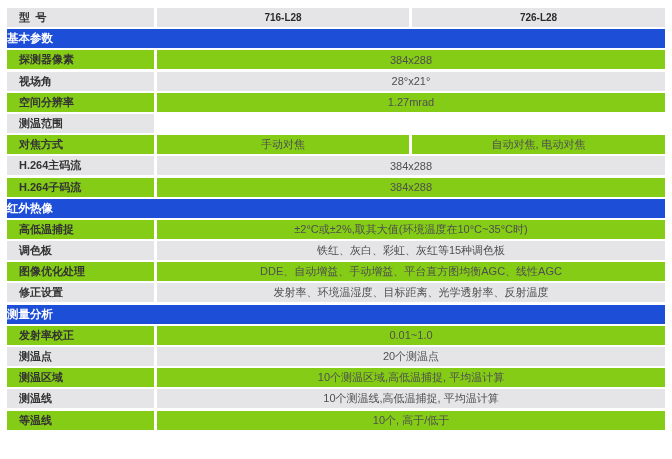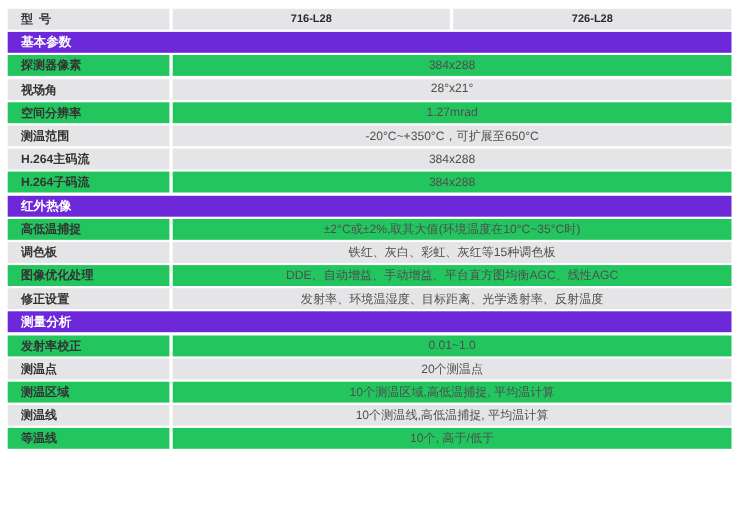--- a/index.html
+++ b/index.html
@@ -12,24 +12,24 @@
   .row { display:flex; height:19px; margin-bottom:2.2px; font-size:11px; }
   .cell { display:flex; align-items:center; box-sizing:border-box; }
   .label-cell {
     width:147px; flex:0 0 147px; padding-left:12px;
     font-weight:bold; color:#333333; margin-right:3px;
   }
   .value-cell { flex:1 1 auto; justify-content:center; color:#4f4f4f; text-align:center; }
   .value-cell.half1 { flex:0 0 252px; margin-right:3px; }
   .header-val { font-weight:bold; color:#2b2b2b; font-size:10px; }
   .gray { background:#e5e5e7; }
-  .pink { background:#22c55e; }
+  .pink { background:#84cc16; }
   .row-section {
-    background:#6d28d9; color:#ffffff; font-weight:bold;
-    align-items:center; padding-left:12px; box-sizing:border-box;
+    background:#1d4ed8; color:#ffffff; font-weight:bold;
+    align-items:center; box-sizing:border-box;
     display:flex; font-size:11.5px;
   }
 </style>
 </head>
 <body>
 
 <div class="spec-table">
 
   <div class="row">
     <div class="cell label-cell gray">型 号</div>
@@ -49,23 +49,27 @@
     <div class="cell value-cell gray">28°x21°</div>
   </div>
 
   <div class="row">
     <div class="cell label-cell pink">空间分辨率</div>
     <div class="cell value-cell pink">1.27mrad</div>
   </div>
 
   <div class="row">
     <div class="cell label-cell gray">测温范围</div>
-    <div class="cell value-cell gray">-20°C~+350°C，可扩展至650°C</div>
   </div>
 
+  <div class="row">
+    <div class="cell label-cell pink">对焦方式</div>
+    <div class="cell value-cell half1 pink">手动对焦</div>
+    <div class="cell value-cell pink">自动对焦, 电动对焦</div>
+  </div>
 
   <div class="row">
     <div class="cell label-cell gray">H.264主码流</div>
     <div class="cell value-cell gray">384x288</div>
   </div>
 
   <div class="row">
     <div class="cell label-cell pink">H.264子码流</div>
     <div class="cell value-cell pink">384x288</div>
   </div>

